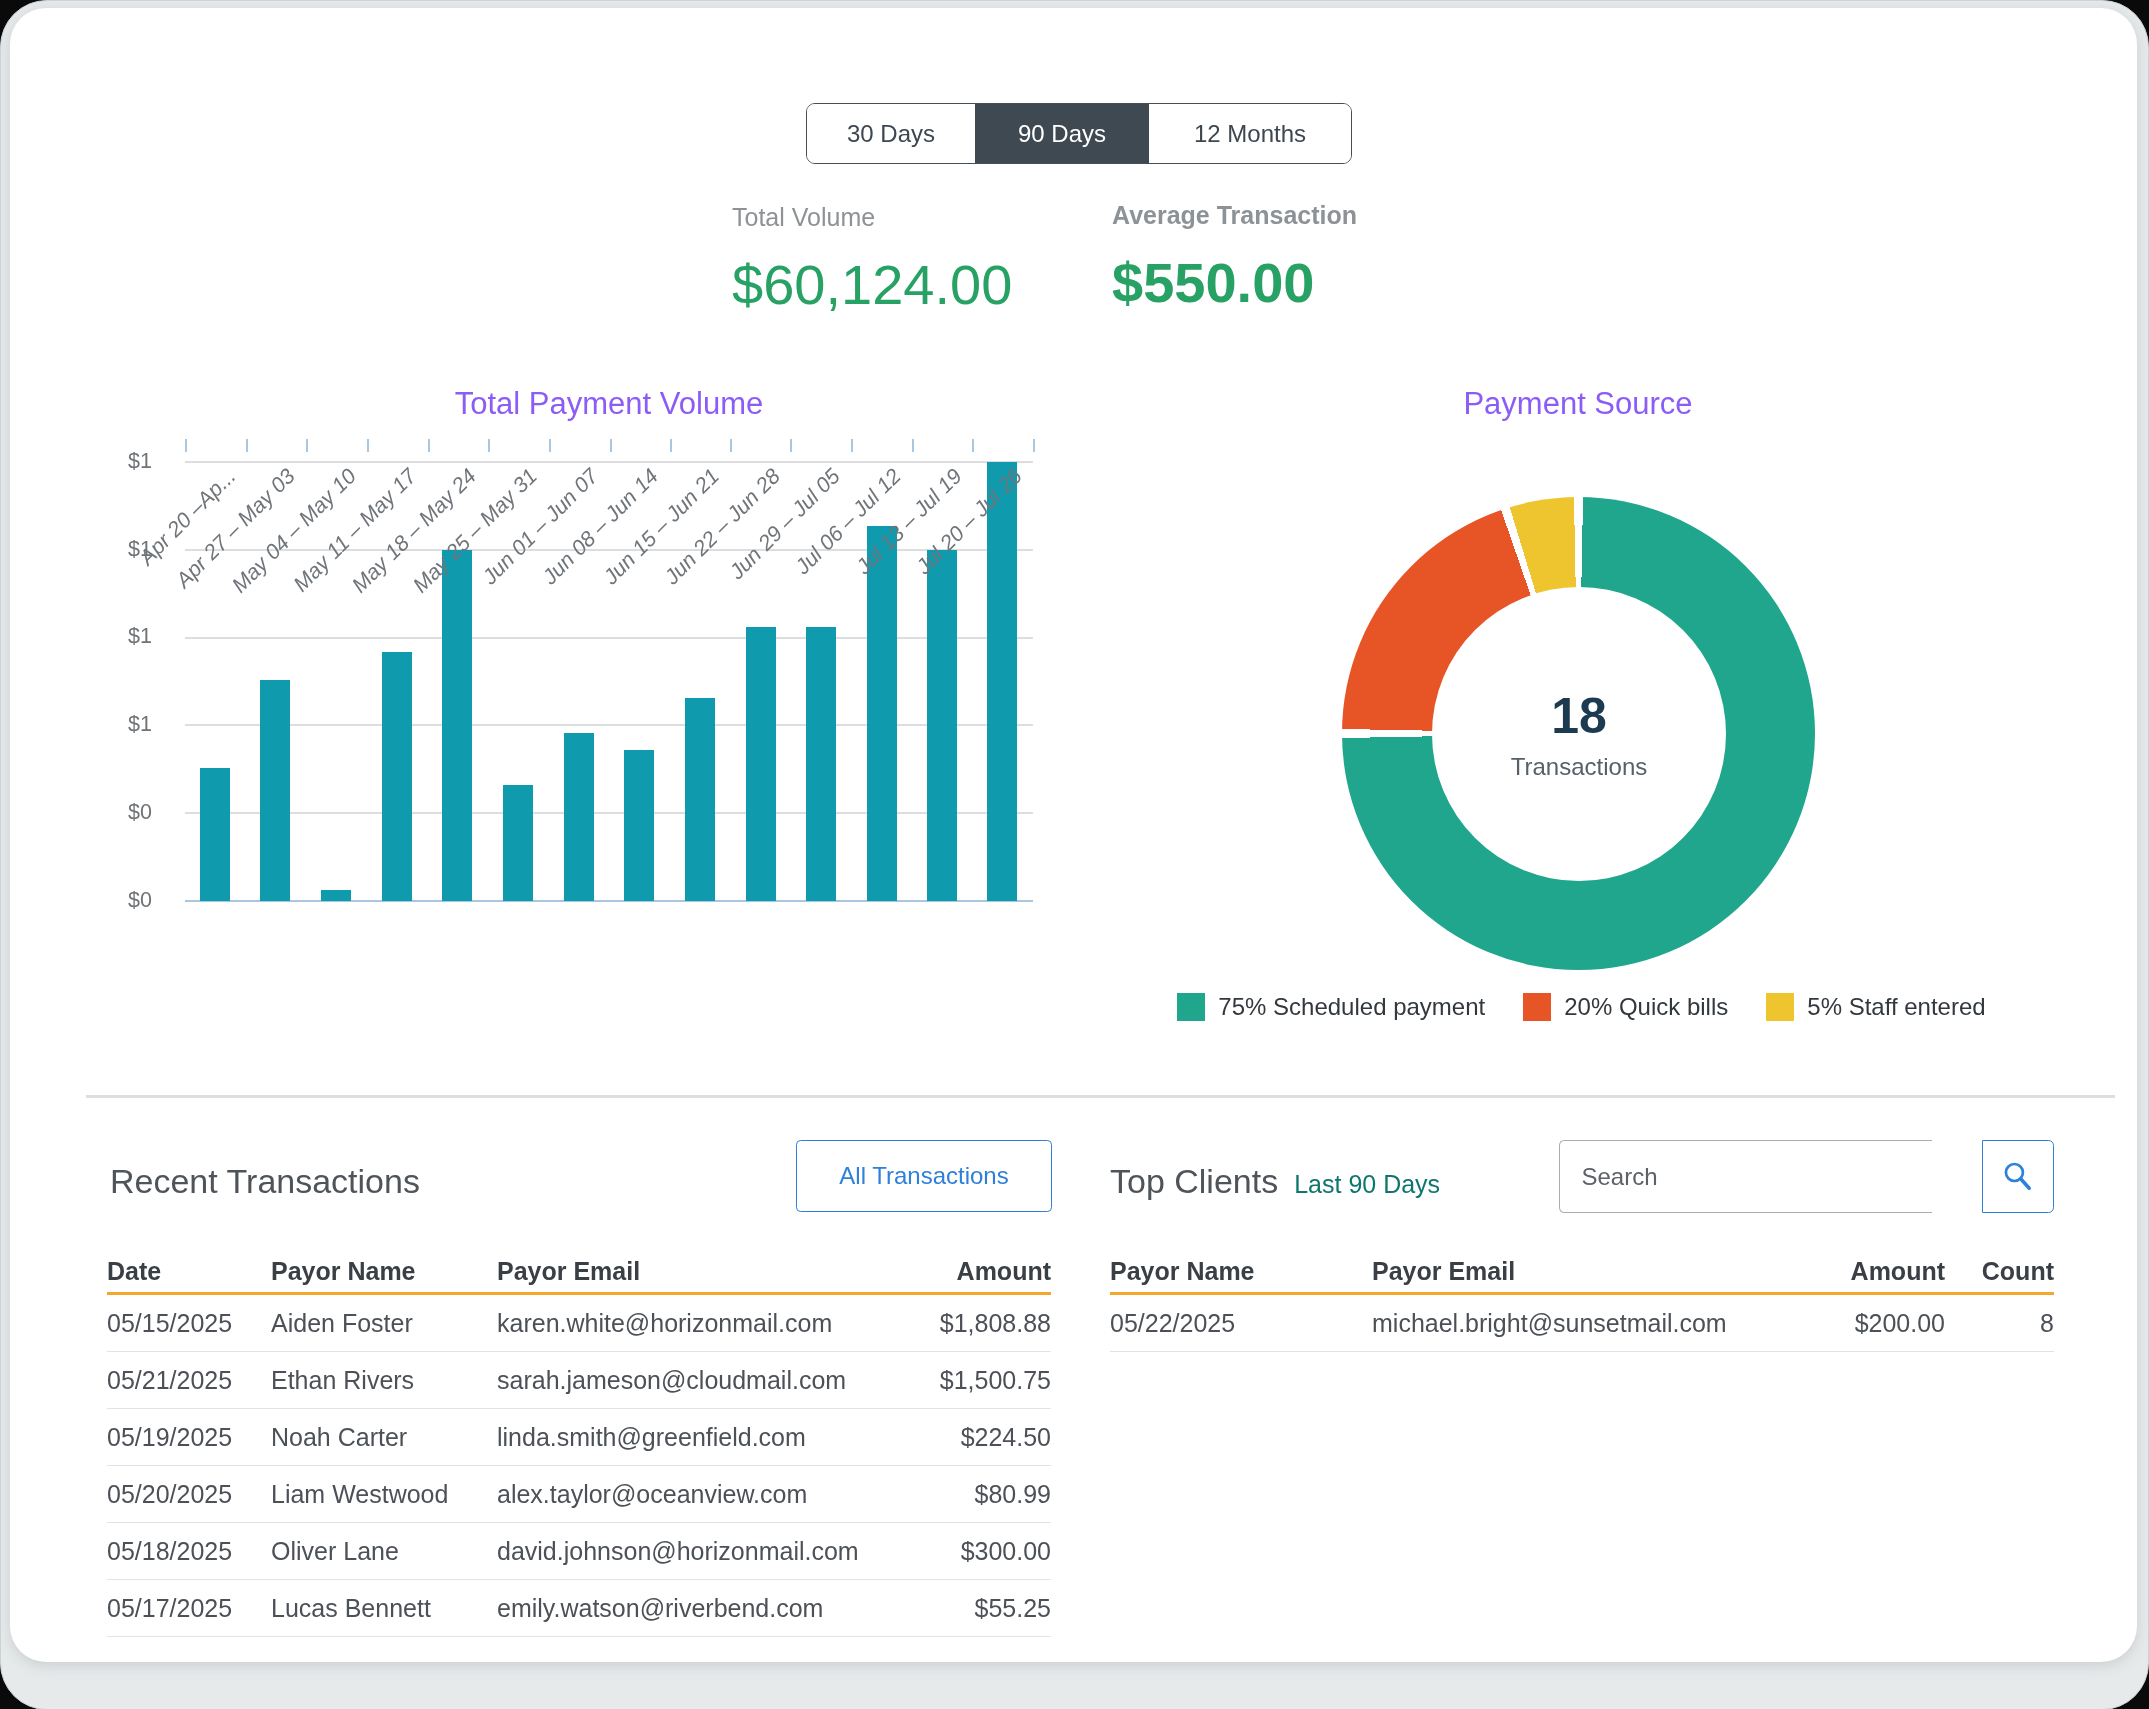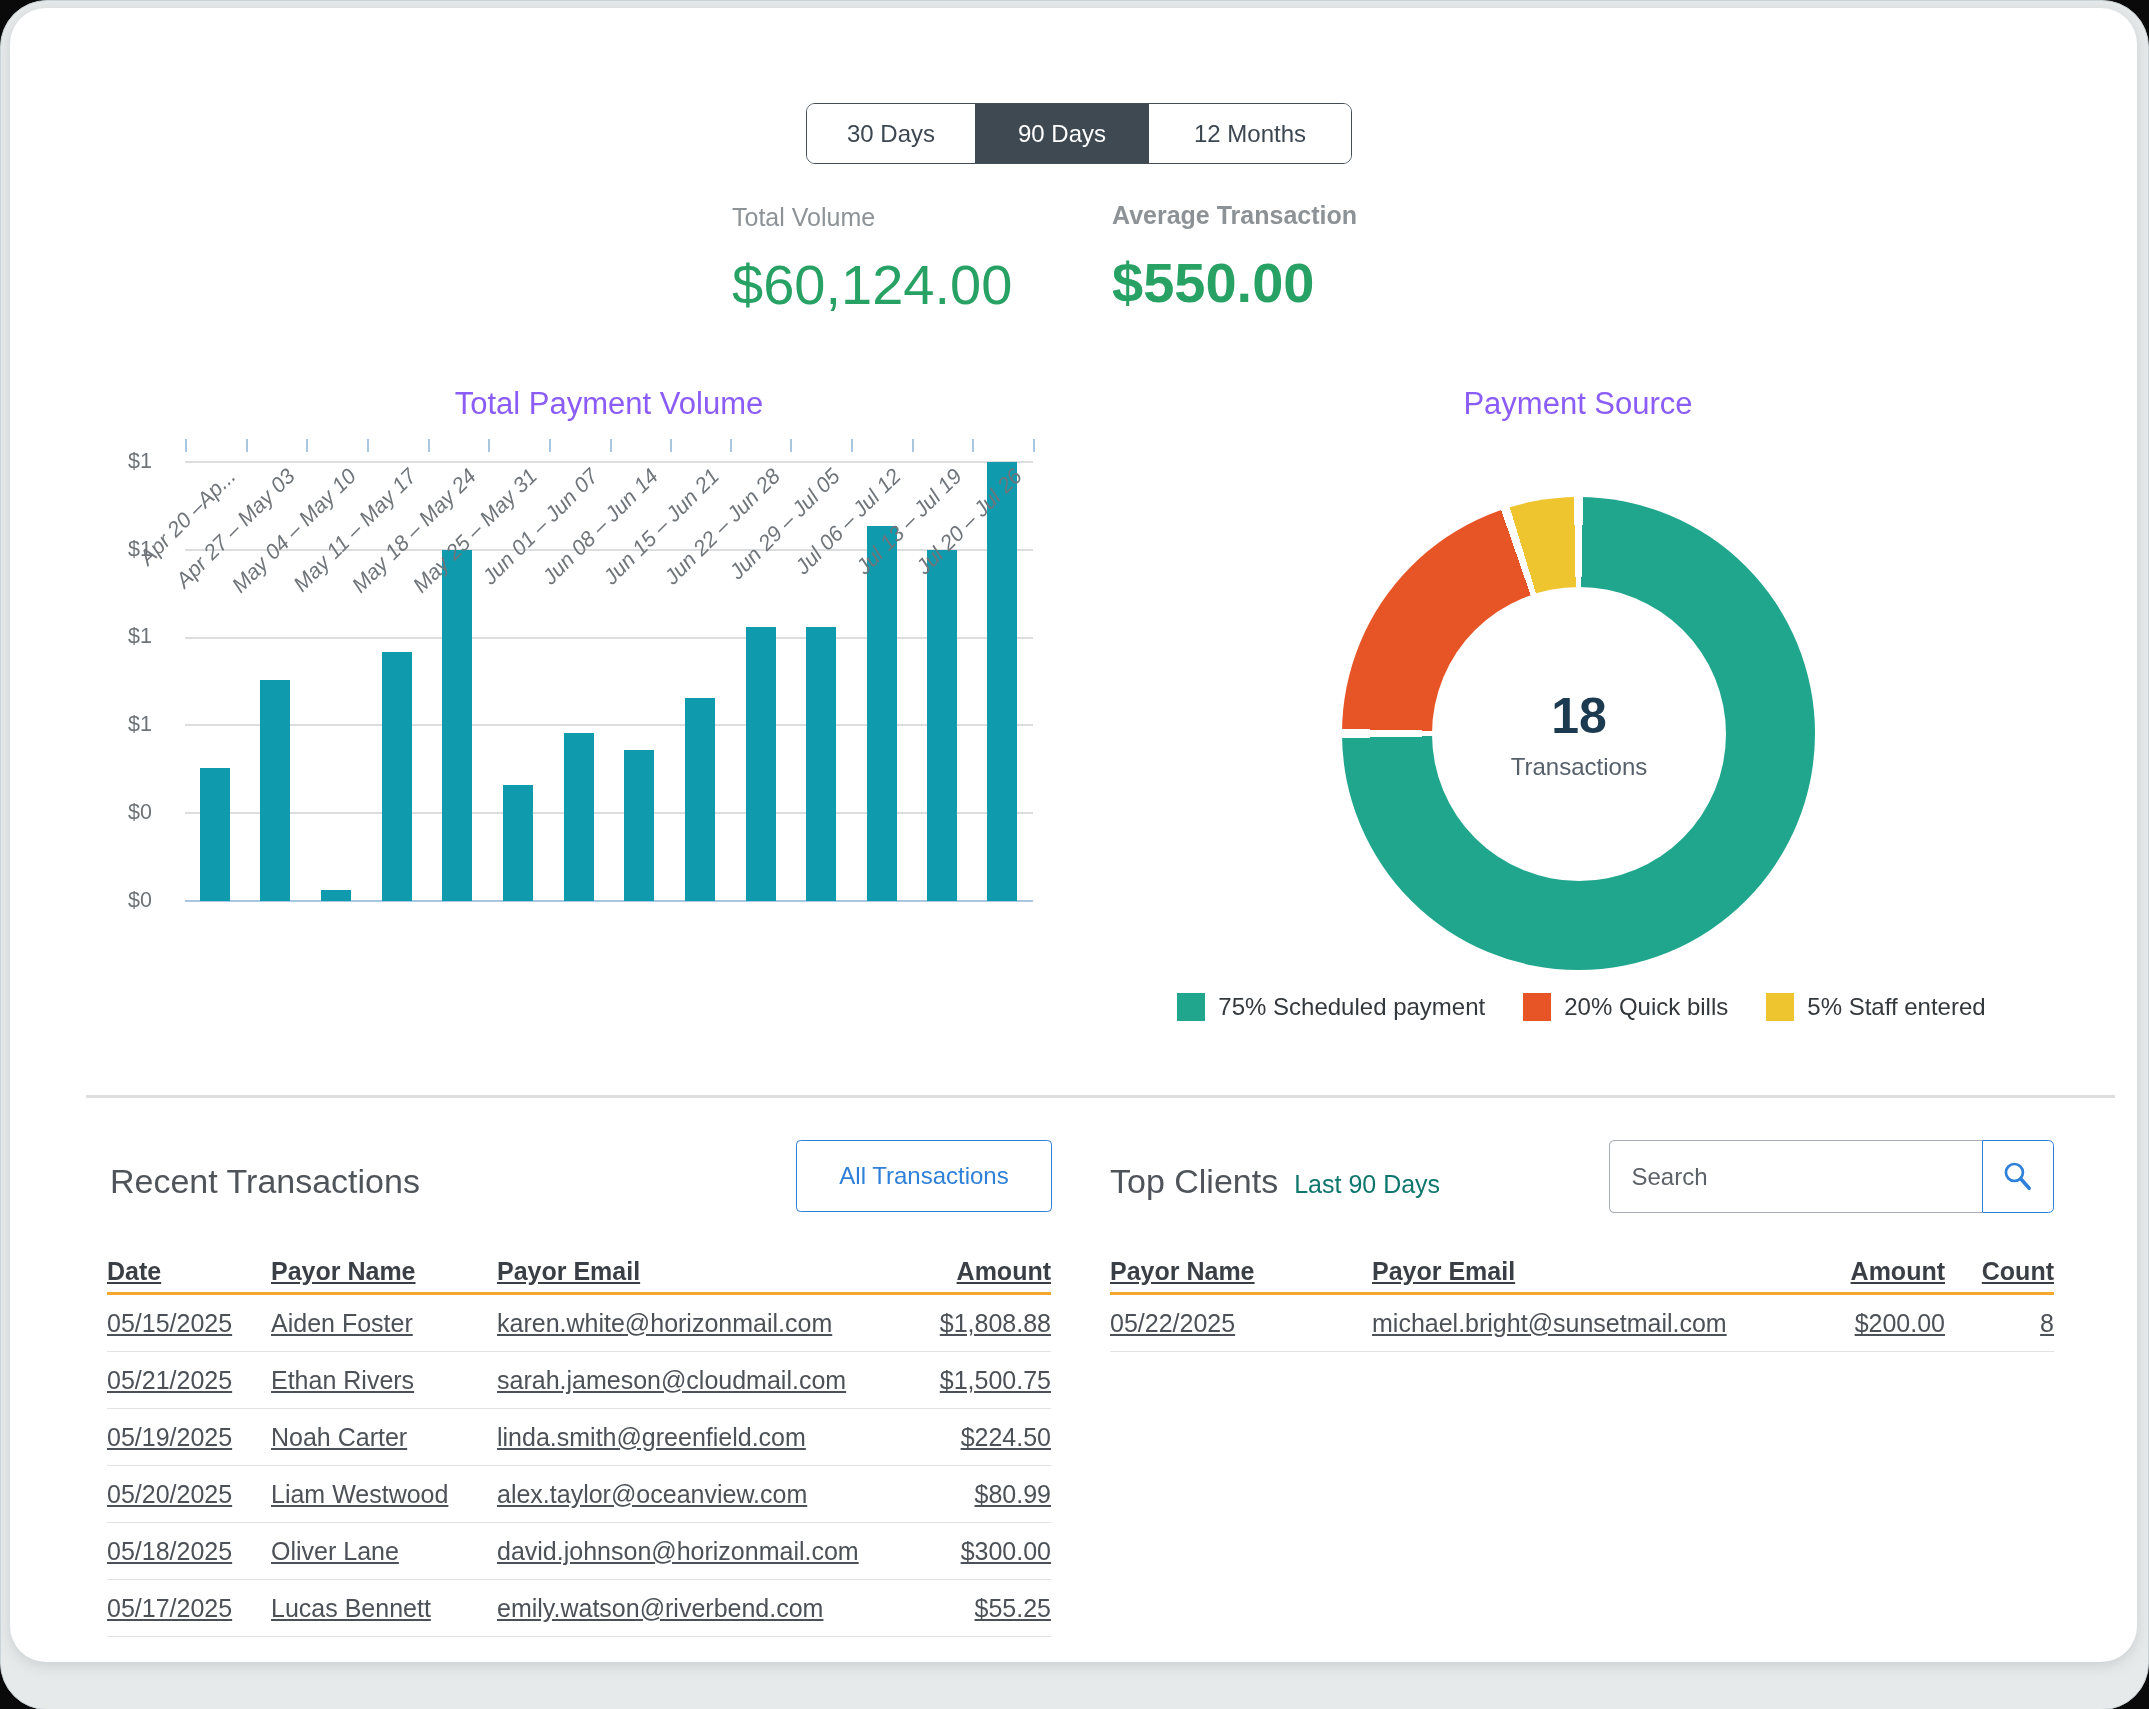--- a/index.html
+++ b/index.html
@@ -53,34 +53,34 @@
 
   
   #divider{left:85px;top:1094px;width:2029px;height:2.7px;background:#dcdedf;}
 
   
   .section-title{font-size:34px;color:#4f545a;}
   .section-sub{font-size:25px;color:#0f766e;}
   #all-transactions-btn{left:795px;top:1139px;width:256px;height:72px;background:#fff;
     border:1.8px solid #2e80d9;border-radius:4.5px;color:#2e80d9;font-size:24px;
     display:flex;align-items:center;justify-content:center;cursor:pointer;box-sizing:border-box;}
-  #search-box{left:1608px;top:1139px;width:373px;height:73px;box-sizing:border-box;
+  #search-box{left:1558px;top:1139px;width:373px;height:73px;box-sizing:border-box;
     border:1.8px solid #a7adb2;border-right:none;border-radius:5.4px 0 0 5.4px;background:#fff;}
   #search-input{width:100%;height:100%;border:none;outline:none;background:transparent;
     font-size:24px;color:#3d4247;padding:0 0 0 21.5px;box-sizing:border-box;
     font-family:"Liberation Sans", sans-serif;}
   #search-input::placeholder{color:#5c6268;opacity:1;}
   #search-btn{left:1981px;top:1139px;width:72px;height:73px;background:#fff;
     border:1.8px solid #2e80d9;border-radius:0 5.4px 5.4px 0;display:flex;align-items:center;
     justify-content:center;cursor:pointer;box-sizing:border-box;}
 
   
   .table{position:absolute;}
   .t-row{display:flex;align-items:center;height:56px;border-bottom:1.8px solid #e0e2e4;
-    font-size:25px;color:#4c5157;text-decoration:underline;}
+    font-size:25px;color:#4c5157;}
   .t-head{height:41px;border-bottom:3.6px solid #f3a82d;font-weight:bold;color:#3a3f45;}
   .cell{overflow:hidden;white-space:nowrap;}
   .cell.r{text-align:right;}
   
   .lt-c0{width:164px;} .lt-c1{width:226px;} .lt-c2{flex:1;} .lt-c3{width:161px;text-align:right;}
   
   .rt-c0{width:262px;} .rt-c1{flex:1;} .rt-c2{width:134px;text-align:right;} .rt-c3{width:109px;text-align:right;}
 </style>
 </head>
 <body>

